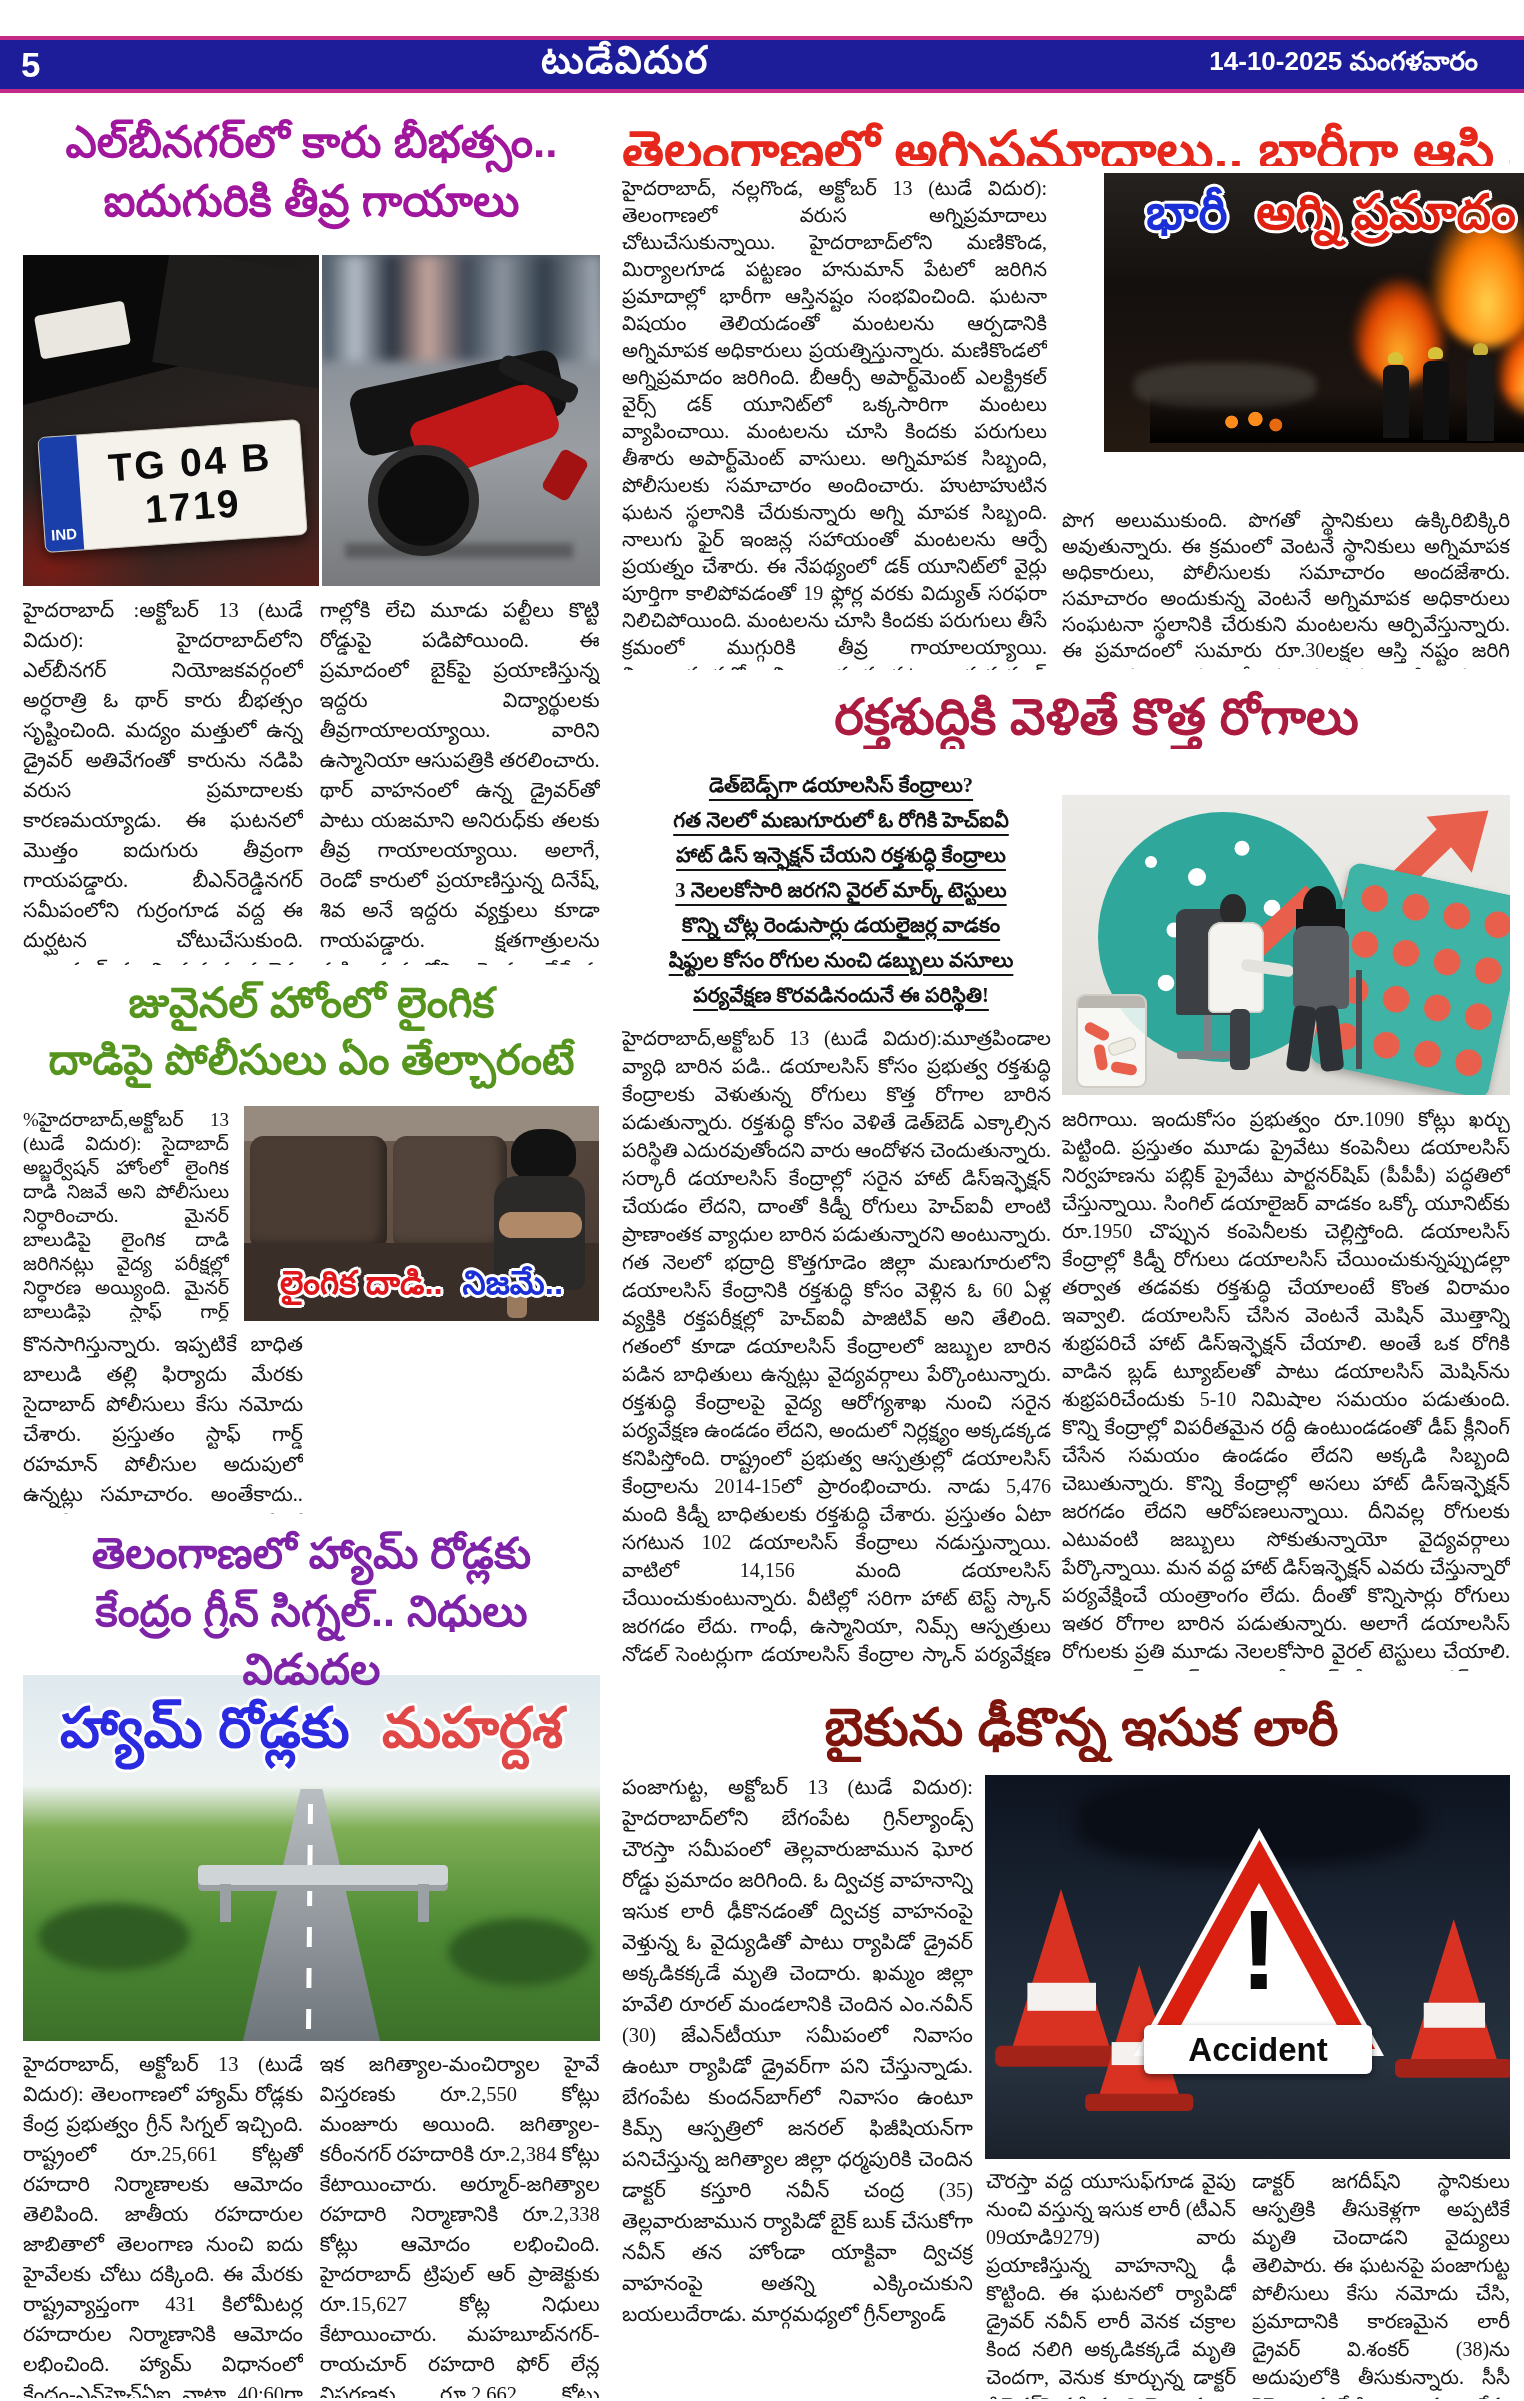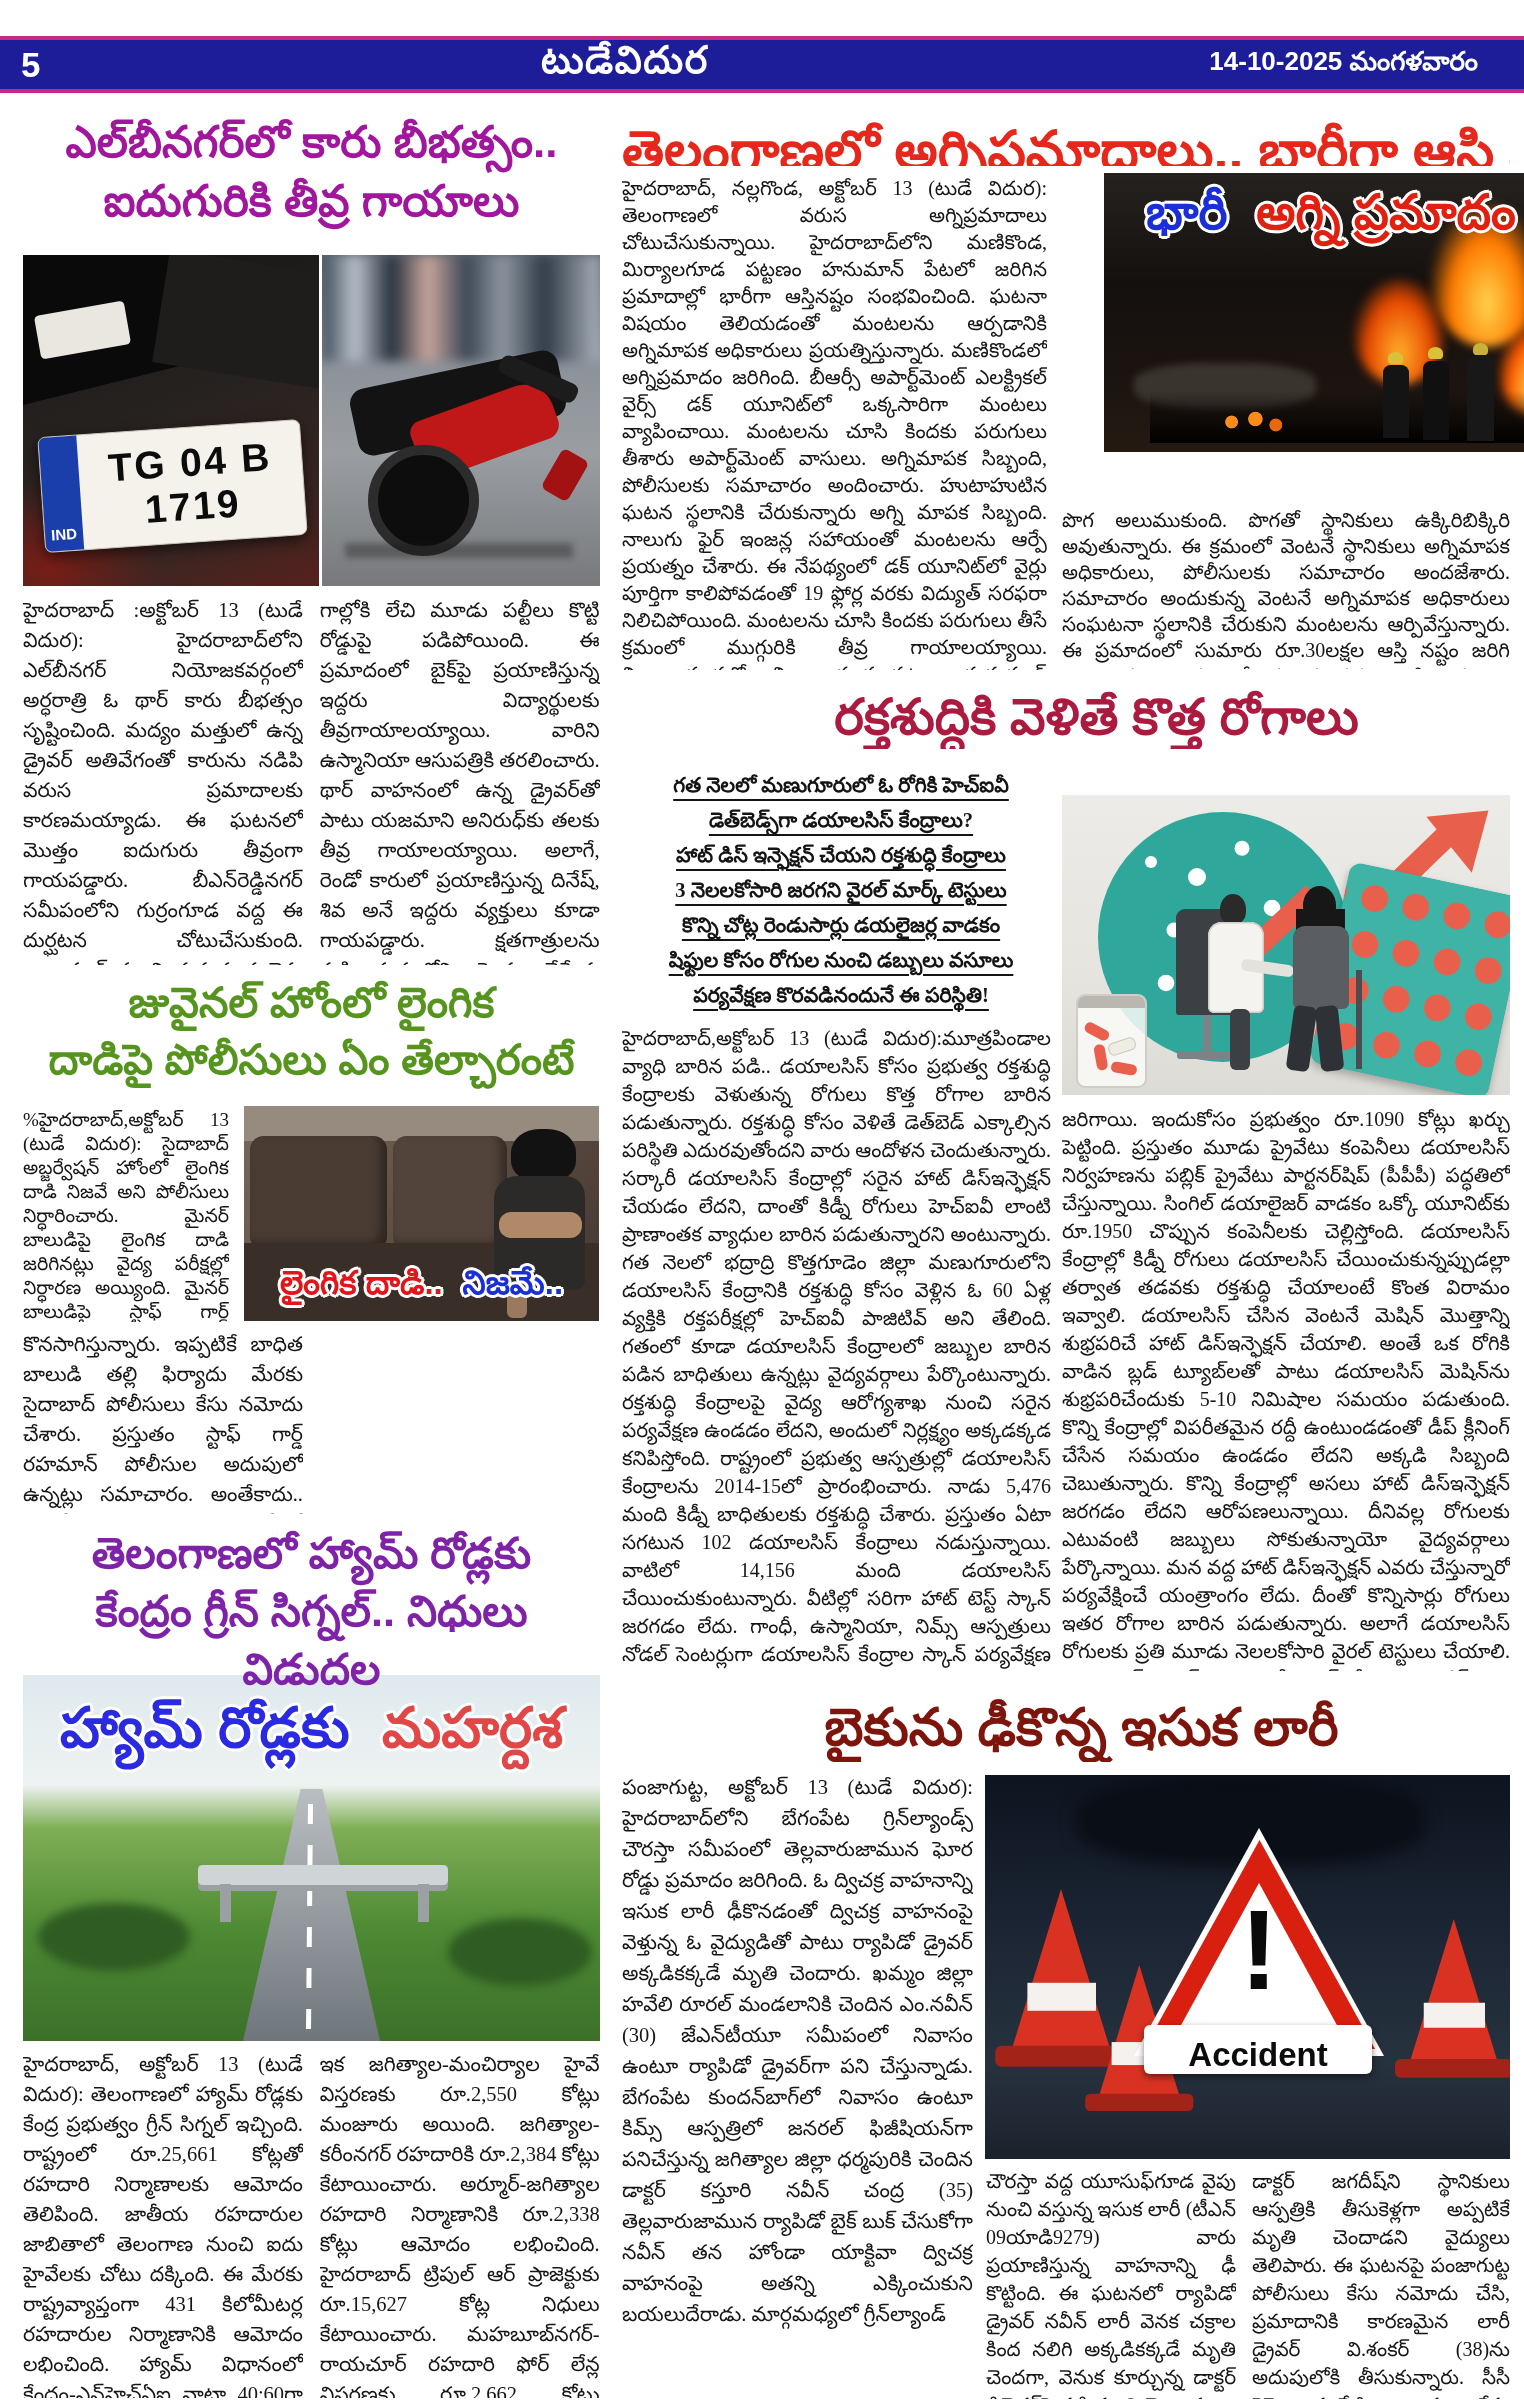--- a/index.html
+++ b/index.html
@@ -147,22 +147,22 @@
       <span class="stroke-white" style="color:#e02010;margin-left:15px;">అగ్ని ప్రమాదం</span>
     </div>
   </div>
 
   <div class="abs body-text" style="left:1062px;top:507px;width:448px;height:162px;font-size:20px;line-height:26px;">పొగ అలుముకుంది. పొగతో స్థానికులు ఉక్కిరిబిక్కిరి అవుతున్నారు. ఈ క్రమంలో వెంటనే స్థానికులు అగ్నిమాపక అధికారులు, పోలీసులకు సమాచారం అందజేశారు. సమాచారం అందుకున్న వెంటనే అగ్నిమాపక అధికారులు సంఘటనా స్థలానికి చేరుకుని మంటలను ఆర్పివేస్తున్నారు. ఈ ప్రమాదంలో సుమారు రూ.30లక్షల ఆస్తి నష్టం జరిగి ఉంటుందని అంచనా వేశారు. ఈ ప్రమాదానికి కారణాలు తెలియాల్సి ఉంది. పోలీసులు ఈ ఘటనపై కేసు నమోదు చేసి దర్యాప్తు జరుపుతున్నారు.</div>
 
   <div class="abs hl" style="left:683px;top:684px;width:827px;height:65px;color:#ab1a3f;font-size:50px;white-space:nowrap;overflow:hidden;">రక్తశుద్ధికి వెళితే కొత్త రోగాలు</div>
 
   <div class="abs" style="left:624px;top:768px;width:434px;height:244px;text-align:center;font-family:'Liberation Serif',serif;
               font-weight:bold;font-size:20.5px;line-height:35px;color:#141414;">
+    <div class="underlined-line">డెత్‌బెడ్స్‌గా డయాలసిస్ కేంద్రాలు?</div>
     <div class="underlined-line">గత నెలలో మణుగూరులో ఓ రోగికి హెచ్ఐవీ</div>
-    <div class="underlined-line">డెత్‌బెడ్స్‌గా డయాలసిస్ కేంద్రాలు?</div>
     <div class="underlined-line">హాట్ డిస్ ఇన్ఫెక్షన్ చేయని రక్తశుద్ధి కేంద్రాలు</div>
     <div class="underlined-line">3 నెలలకోసారి జరగని వైరల్ మార్క్ టెస్టులు</div>
     <div class="underlined-line">కొన్ని చోట్ల రెండుసార్లు డయలైజర్ల వాడకం</div>
     <div class="underlined-line">షిఫ్టుల కోసం రోగుల నుంచి డబ్బులు వసూలు</div>
     <div class="underlined-line">పర్యవేక్షణ కొరవడినందునే ఈ పరిస్థితి!</div>
   </div>
 
   <div class="abs photo" style="left:1062px;top:795px;width:448px;height:300px;background:linear-gradient(180deg,#edebe7 0%,#e6e4df 60%,#dddbd5 100%);">
     <div class="abs" style="left:36px;top:16.7px;width:250px;height:250px;background:#2fa89b;border-radius:50%;"></div>
     <div class="abs" style="left:83px;top:61px;width:12px;height:12px;border-radius:50%;background:#fff;
@@ -221,21 +221,21 @@
         <div class="base"></div>
       </div>
     <div class="tri" style="left:149px;top:53px;width:250px;height:228px;">
       <div class="tri-shape" style="left:0;top:0;width:250px;height:228px;background:#ffffff;"></div>
       <div class="tri-shape" style="left:10px;top:12px;width:231px;height:209px;background:#d81f10;"></div>
       <div class="tri-shape" style="left:40px;top:55px;width:170px;height:155px;background:#ffffff;"></div>
       <div style="position:absolute;left:0;top:65px;width:250px;text-align:center;font-family:'Liberation Sans',sans-serif;
                   font-weight:bold;font-size:114px;color:#0a0a0a;line-height:1;">!</div>
     </div>
     <div style="position:absolute;left:159px;top:250px;width:228px;height:49px;background:#ffffff;border-radius:6px;
-                display:flex;align-items:flex-end;justify-content:center;box-shadow:0 3px 7.6px rgba(0,0,0,.5);">
+                display:flex;align-items:center;justify-content:center;box-shadow:0 3px 7.6px rgba(0,0,0,.5);">
       <span style="font-family:'Liberation Sans',sans-serif;font-weight:bold;font-size:33px;color:#0c0c0c;">Accident</span>
     </div>
   </div>
 
   <div class="abs body-text" style="left:986px;top:2167px;width:250px;height:232px;font-size:20px;line-height:28px;">చౌరస్తా వద్ద యూసుఫ్‌గూడ వైపు నుంచి వస్తున్న ఇసుక లారీ (టీఎన్ 09యాడి9279) వారు ప్రయాణిస్తున్న వాహనాన్ని ఢీ కొట్టింది. ఈ ఘటనలో ర్యాపిడో డ్రైవర్ నవీన్ లారీ వెనక చక్రాల కింద నలిగి అక్కడికక్కడే మృతి చెందగా, వెనుక కూర్చున్న డాక్టర్ డివైడర్‌పై పడి మృతి చెందారు.</div>
   <div class="abs body-text" style="left:1252px;top:2167px;width:258px;height:232px;font-size:20px;line-height:28px;">డాక్టర్ జగదీష్‌ని స్థానికులు ఆస్పత్రికి తీసుకెళ్లగా అప్పటికే మృతి చెందాడని వైద్యులు తెలిపారు. ఈ ఘటనపై పంజాగుట్ట పోలీసులు కేసు నమోదు చేసి, ప్రమాదానికి కారణమైన లారీ డ్రైవర్ వి.శంకర్ (38)ను అదుపులోకి తీసుకున్నారు. సీసీ కెమెరా ఫుటేజీల ఆధారంగా కేసు దర్యాప్తు చేస్తున్నారు.</div>
 
 </div>
 
 

